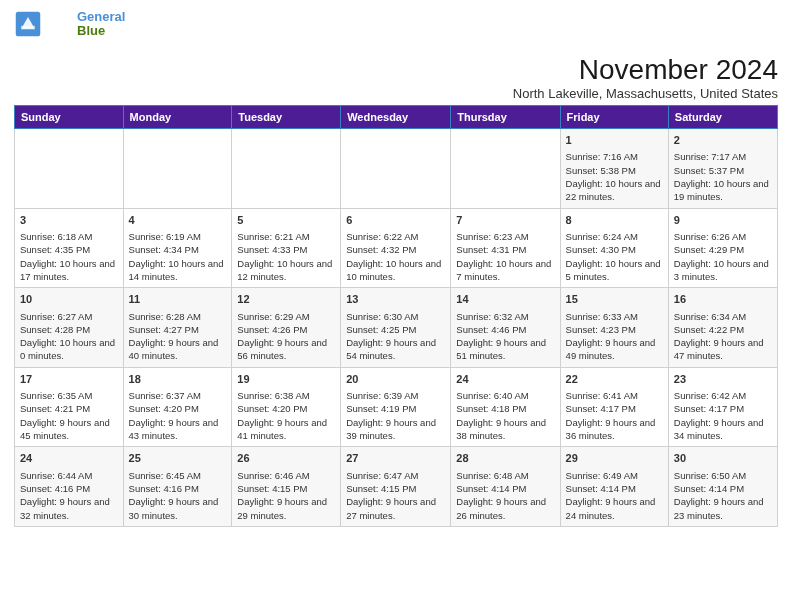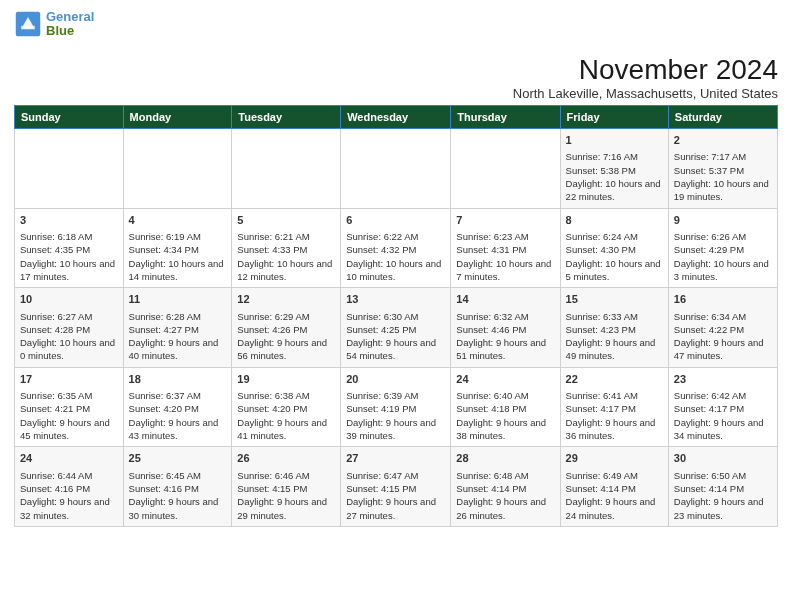--- a/index.html
+++ b/index.html
@@ -26,20 +26,21 @@
       gap: 4px;
     }
     .logo-text {
       font-size: 13px;
       font-weight: bold;
       color: #1a1a1a;
       line-height: 1.1;
     }
     .logo-text span {
       color: #4a90d9;
+      margin-left: 31px;
     }
     .logo-icon {
       width: 28px;
       height: 28px;
     }
     .title-block {
       text-align: right;
       margin-top: 44px;
     }
     .month-title {
@@ -50,21 +51,21 @@
     .location-title {
       font-size: 13px;
       color: #333;
     }
     table {
       width: 100%;
       border-collapse: collapse;
       font-size: 9.5px;
     }
     thead tr th {
-      background-color: #14532d;
+      background-color: #4c1d95;
       color: #fff;
       text-align: left;
       padding: 5px 6px;
       font-size: 11px;
       font-weight: bold;
       border: 1px solid #3a7fc1;
     }
     tbody tr td {
       vertical-align: top;
       border: 1px solid #d0d0d0;

